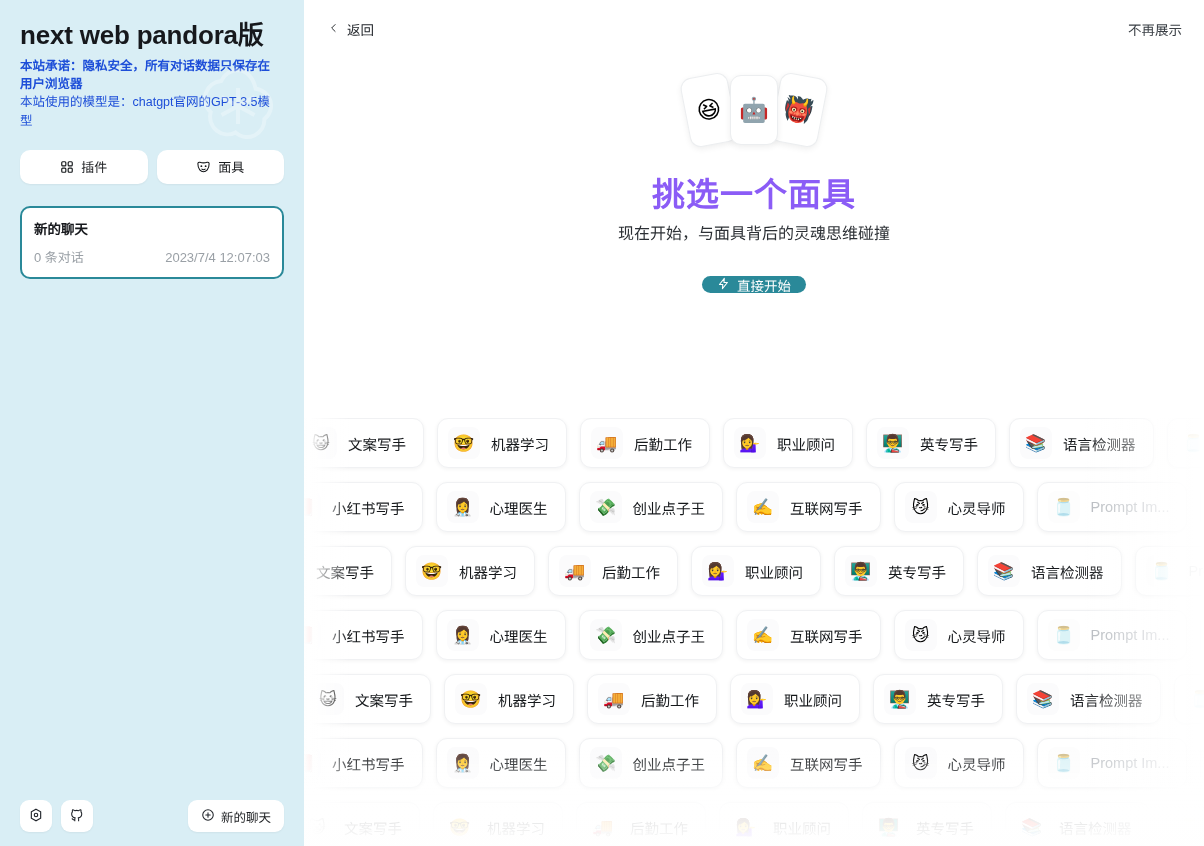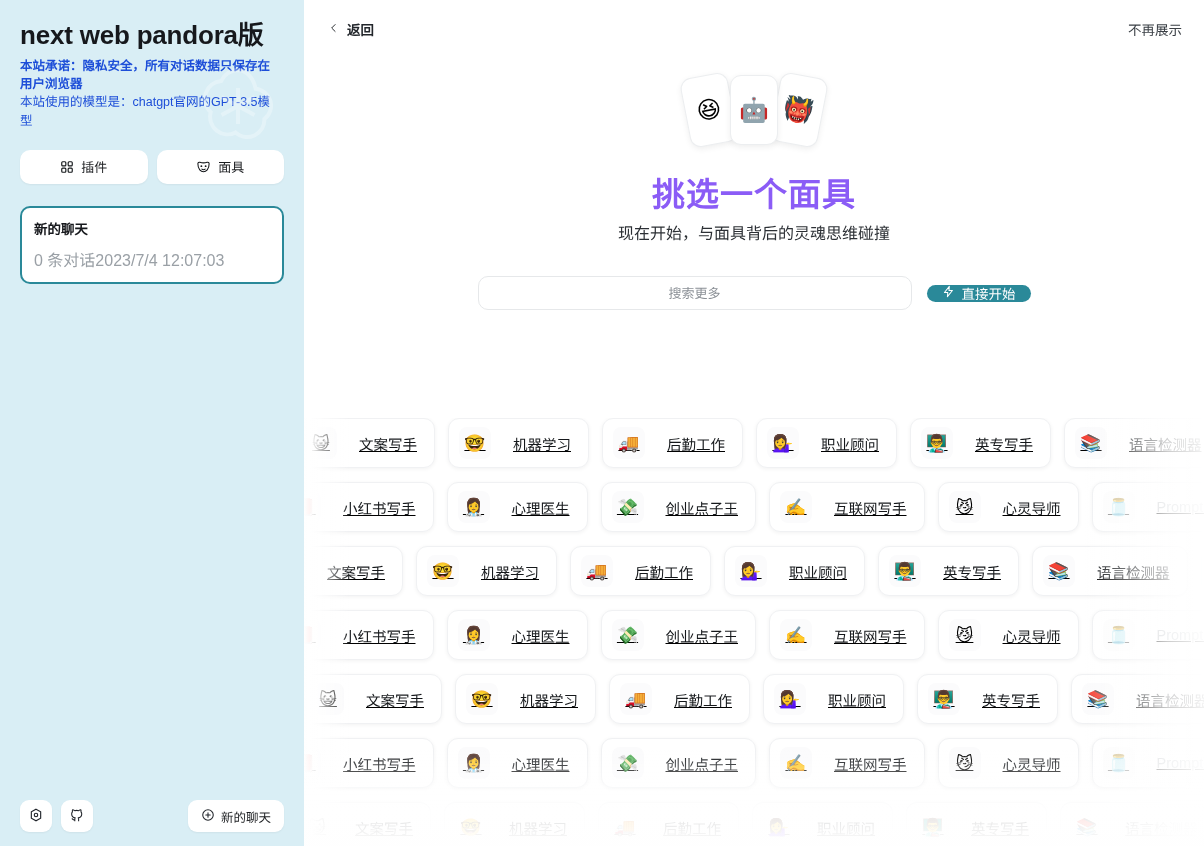--- a/index.html
+++ b/index.html
@@ -89,22 +89,23 @@
     cursor: pointer;
   }
   .chat-item-title {
     font-size: 13.5px;
     font-weight: bold;
     color: #16181c;
     margin-bottom: 9px;
   }
   .chat-item-meta {
     display: flex;
+    justify-content: space-between;
     align-items: baseline;
-    font-size: 16px;
+    font-size: 13px;
     color: #9aa0a6;
   }
 
   .sb-footer {
     display: flex;
     align-items: center;
     gap: 9px;
     padding-top: 8px;
   }
   .sb-icon-btn {
@@ -146,21 +147,20 @@
     align-items: center;
     padding: 0 20px 0 22px;
     z-index: 6;
     background: #fff;
   }
   .back-btn {
     display: flex; align-items: center; gap: 8px;
     background: none; border: none; cursor: pointer;
     font-size: 13.5px; color: #22262b; font-family: inherit;
     padding: 4px 2px;
-    font-weight: bold;
   }
   .dismiss-btn {
     margin-left: auto;
     background: none; border: none; cursor: pointer;
     font-size: 13.5px; color: #3b4046; font-family: inherit;
     padding: 4px 2px;
   }
 
   .hero {
     position: absolute;
@@ -257,23 +257,22 @@
   }
   .chip {
     flex: 0 0 auto;
     height: 50px;
     background: #ffffff;
     border: 1px solid #f0f1f3;
     border-radius: 11px;
     box-shadow: 0 1px 4px rgba(0,0,0,.055);
     display: flex;
     align-items: center;
-    gap: 22px;
+    gap: 11px;
     padding: 0 17px 0 10px;
-    text-decoration: underline;
   }
   .chip-emoji {
     width: 32px; height: 32px;
     border-radius: 8px;
     background: #fbfbfc;
     display: flex; align-items: center; justify-content: center;
     font-size: 17px;
     line-height: 1;
     flex: 0 0 auto;
   }
@@ -409,21 +408,20 @@
     <div class="hero">
       <div class="cards">
         <div class="mcard c1">😆</div>
         <div class="mcard c3">👹</div>
         <div class="mcard c2">🤖</div>
       </div>
       <h1 class="hero-title">挑选一个面具</h1>
       <p class="hero-sub">现在开始，与面具背后的灵魂思维碰撞</p>
 
       <div class="searchrow">
-        <input class="search-input" type="text" placeholder="搜索更多" style="">
         <button class="start-btn">
           <span>
             <svg width="13" height="15" viewBox="0 0 24 24" fill="none" stroke="#ffffff" stroke-width="1.9" stroke-linejoin="round" stroke-linecap="round">
               <path d="M13.5 2.5 4.5 13.8h6.2L10 21.5l9.2-11.4h-6.3z"></path>
             </svg>
           </span>
           <span>直接开始</span>
         </button>
       </div>
     </div>

